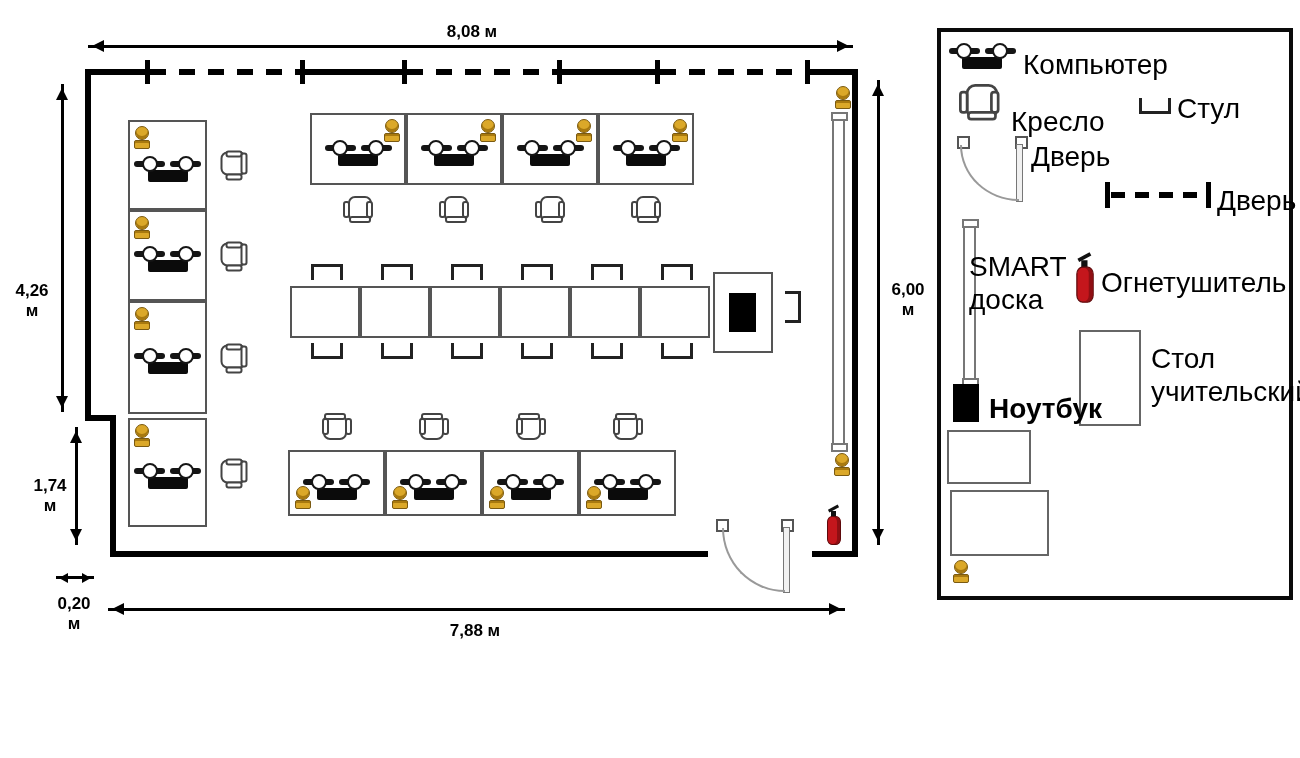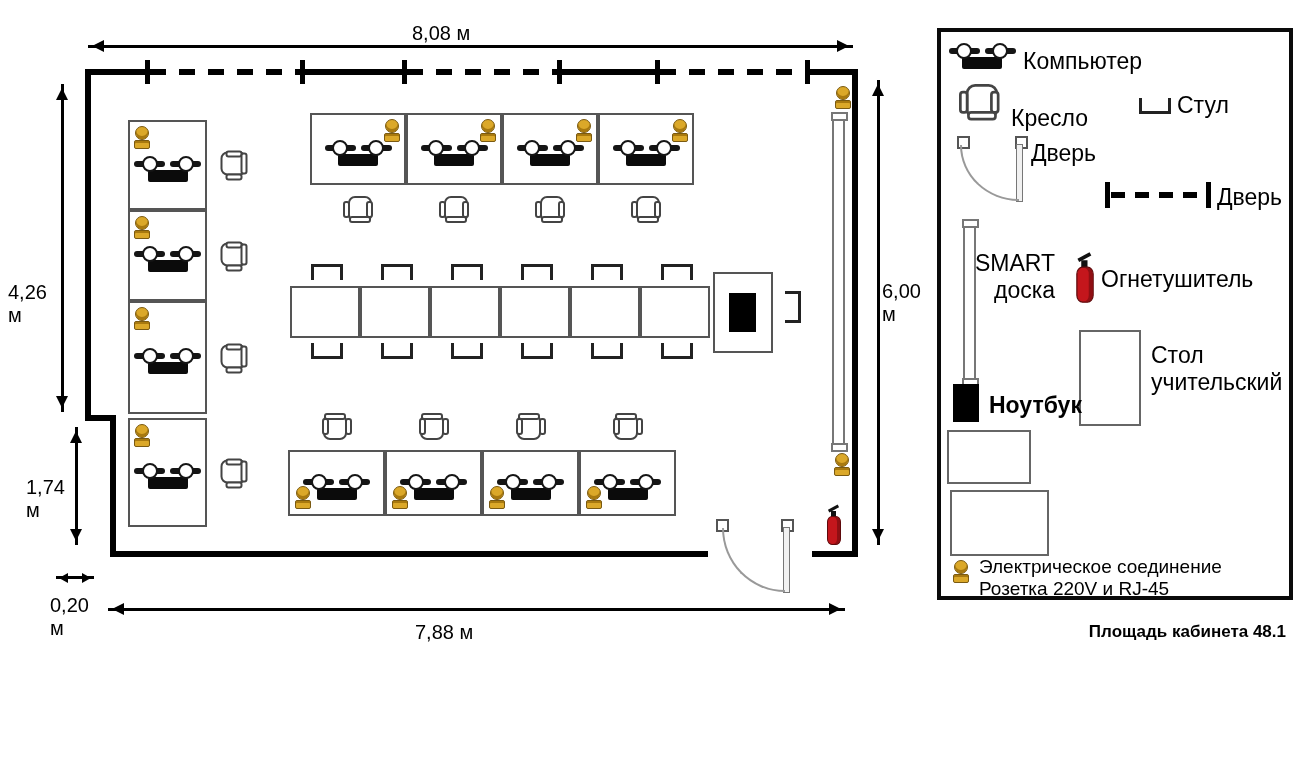--- a/index.html
+++ b/index.html
@@ -12,21 +12,21 @@
 
   
   .dim-h{position:absolute;height:0;border-top:3px solid #000;}
   .dim-h::before{content:'';position:absolute;left:-2px;top:-8px;border:6.5px solid transparent;border-right:12px solid #000;}
   .dim-h::after{content:'';position:absolute;right:-2px;top:-8px;border:6.5px solid transparent;border-left:12px solid #000;}
   .dim-v{position:absolute;width:0;border-left:3px solid #000;}
   .dim-v::before{content:'';position:absolute;top:-2px;left:-8px;border:6.5px solid transparent;border-bottom:12px solid #000;}
   .dim-v::after{content:'';position:absolute;bottom:-2px;left:-8px;border:6.5px solid transparent;border-top:12px solid #000;}
   .dim-h.small::before{top:-6px;border-width:5px;border-right-width:9px;}
   .dim-h.small::after{top:-6px;border-width:5px;border-left-width:9px;}
-  .dimlab{position:absolute;font-weight:normal;font-size:20px;line-height:1.15;white-space:pre-line;}
+  .dimlab{position:absolute;font-weight:bold;font-size:17px;line-height:1.15;text-align:center;white-space:pre-line;}
 
   
   .table{position:absolute;background:#fff;border:2px solid #555;}
   .pc{position:absolute;width:70px;height:27px;}
   .mons{display:flex;gap:5px;justify-content:center;margin-top:6px;}
   .mon{width:31px;height:6px;background:#151515;border-radius:3px;position:relative;}
   .mon::after{content:'';position:absolute;left:50%;top:-5px;margin-left:-8px;width:12px;height:12px;
               border:2.5px solid #151515;border-radius:50%;background:#fff;}
   .kbd{width:40px;height:12px;background:#0b0b0b;border-radius:2px;margin:3px auto 0;}
 
@@ -57,21 +57,21 @@
 
   .doorpost{position:absolute;width:9px;height:9px;background:#fff;border:2px solid #555;}
   .doorleaf{position:absolute;background:#f1f1f1;border:1px solid #777;}
   .doorarc{position:absolute;border-left:2px solid #999;border-bottom:2px solid #999;
            border-radius:0 0 0 100%;}
 
   .laptop{position:absolute;background:#000;}
 
   
   .legend{position:absolute;left:937px;top:28px;width:348px;height:564px;border:4px solid #0a0a0a;background:#fff;}
-  .leg-label{position:absolute;font-size:23px;line-height:1.18;white-space:pre-line;}
+  .leg-label{position:absolute;font-size:28px;line-height:1.18;white-space:pre-line;}
   .leg-rect{position:absolute;background:#fff;border:2px solid #666;}
   .leg-win-tick{position:absolute;width:5px;height:26px;background:#000;top:0;}
   .leg-win-dash{position:absolute;top:10px;height:6px;background:repeating-linear-gradient(90deg,#000 0 14px,transparent 14px 24px);}
   .area-note{position:absolute;font-weight:bold;font-size:17px;}
 </style>
 </head>
 <body>
 
 <div class="canvas">
 
@@ -376,21 +376,21 @@
     <div class="leg-label" style="left:90px;top:108px;">Дверь</div>
 
     <div class="abs" style="left:164px;top:150px;width:106px;height:26px;">
       <div class="leg-win-tick" style="left:0;"></div>
       <div class="leg-win-tick" style="right:0;"></div>
       <div class="leg-win-dash" style="left:6px;right:6px;"></div>
     </div>
     <div class="leg-label" style="left:276px;top:152px;">Дверь</div>
 
     <div class="smartboard" style="left:22px;top:190px;height:158px;"></div>
-    <div class="leg-label" style="left:34px;top:218px;text-align:right;">SMART
+    <div class="leg-label" style="left:28px;top:218px;">SMART
 доска</div>
 
     <div class="ext" style="left:134px;top:222px;transform:scale(1.25);transform-origin:top left;">
       <div class="handle"></div>
       <div class="neck"></div>
       <div class="body"></div>
     </div>
     <div class="leg-label" style="left:160px;top:234px;">Огнетушитель</div>
 
     <div class="leg-rect" style="left:138px;top:298px;width:58px;height:92px;"></div>
@@ -398,18 +398,15 @@
 учительский</div>
 
     <div class="laptop" style="left:12px;top:352px;width:26px;height:38px;"></div>
     <div class="leg-label" style="left:48px;top:360px;font-weight:bold;">Ноутбук</div>
 
     <div class="leg-rect" style="left:6px;top:398px;width:80px;height:50px;"></div>
 
     <div class="leg-rect" style="left:9px;top:458px;width:95px;height:62px;"></div>
 
     <div class="socket" style="left:12px;top:528px;"></div>
-    <div class="leg-label" style="left:38px;top:524px;font-size:19px;">Электрическое соединение
-Розетка 220V и RJ-45</div>
   </div>
 
-  <div class="area-note" style="right:14px;top:622px;">Площадь кабинета 48.1</div>
 </div>
 
 </body></html>

